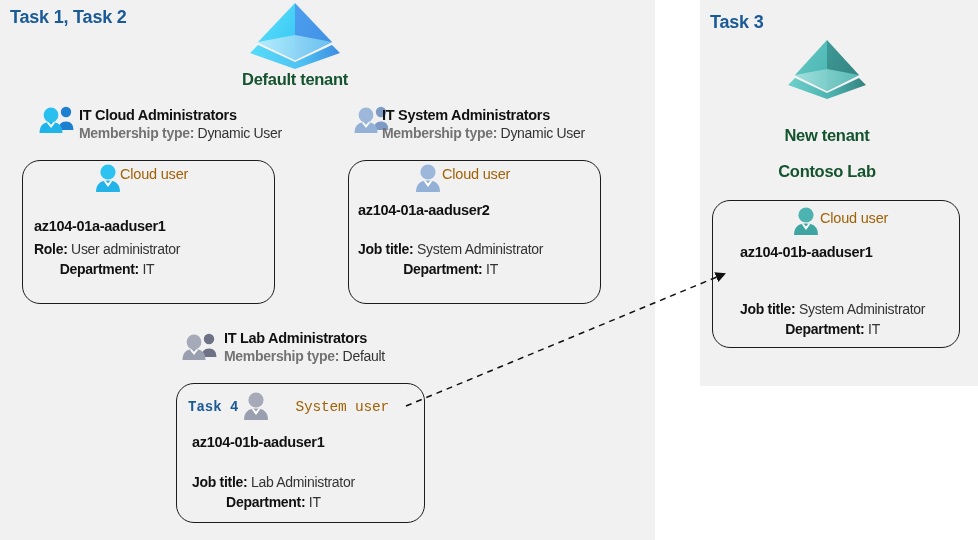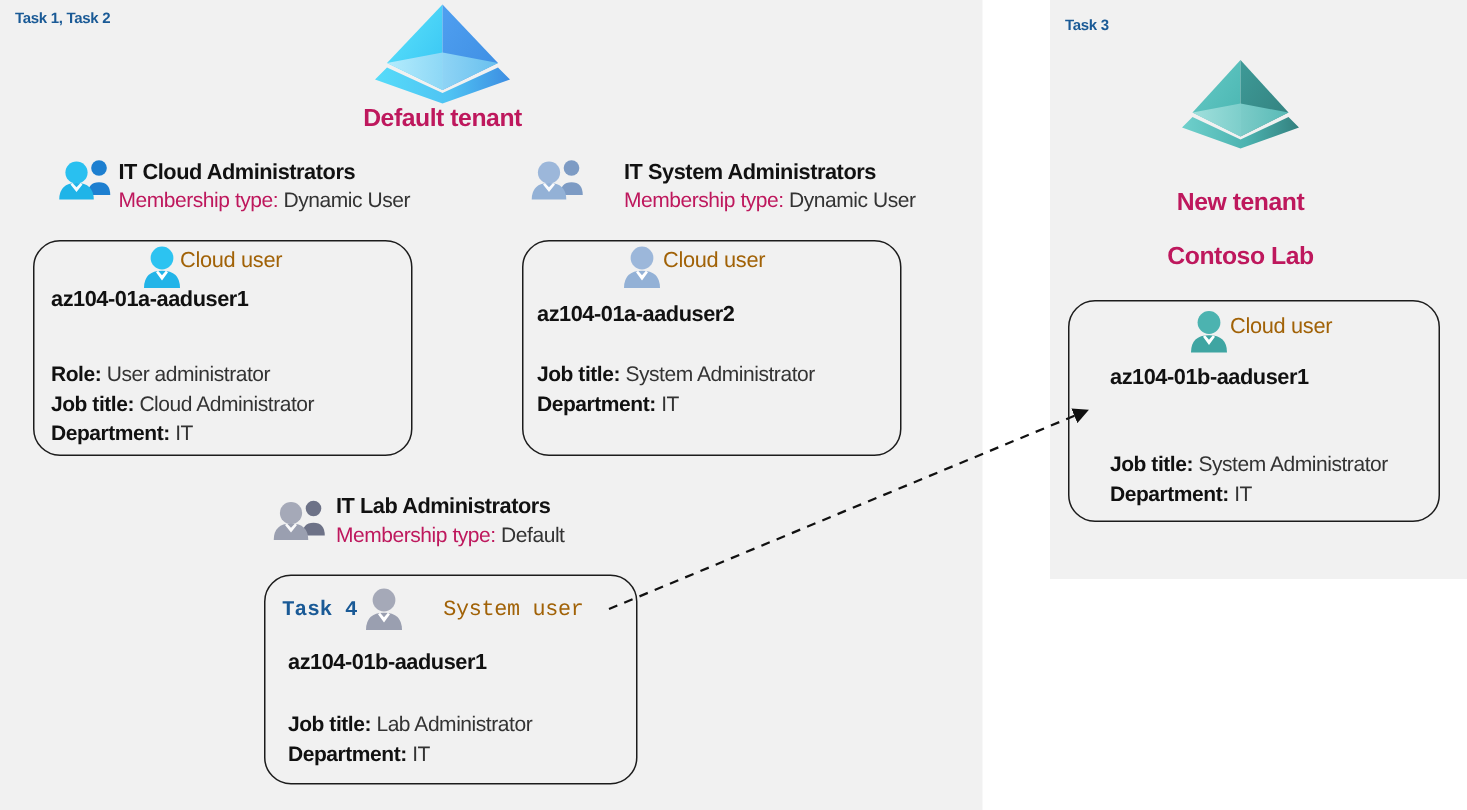--- a/index.html
+++ b/index.html
@@ -12,28 +12,28 @@
     -webkit-font-smoothing:antialiased;
   }
   .panel{position:absolute;background:#f1f1f1;}
   #panel-left{left:0;top:0;width:655px;height:540px;}
   #panel-right{left:700px;top:0;width:278px;height:386px;}
 
   .task-label{
     position:absolute;
     color:#1a5a96;
     font-weight:bold;
-    font-size:10px;
+    font-size:18px;
     letter-spacing:-0.2px;
   }
 
   .tenant-title{
     position:absolute;
     font-weight:bold;
-    color:#be185d;
+    color:#14532d;
     text-align:center;
     font-size:16.5px;
     letter-spacing:-0.3px;
   }
 
   
   .ubox{
     position:absolute;
     border:1.4px solid #1c1c1c;
     border-radius:18px;
@@ -43,39 +43,39 @@
 
   .grp{position:absolute;}
   .grp .gname{
     font-weight:bold;font-size:14.5px;color:#111;letter-spacing:-0.3px;
     white-space:nowrap;line-height:18px;
   }
   .grp .gmem{
     font-size:14px;color:#333;letter-spacing:-0.3px;
     white-space:nowrap;line-height:19px;
   }
-  .grp .gmem b{color:#be185d;font-weight:normal;}
+  .grp .gmem b{color:#737373;font-weight:bold;}
 
   .userhead{
     position:absolute;display:flex;align-items:center;gap:5px;
   }
   .userhead .utype{
     font-size:14.5px;color:#a16207;letter-spacing:-0.2px;white-space:nowrap;
   }
   .userhead .tsk{
     color:#1a5a96;font-weight:bold;font-size:14px;margin-right:8px;white-space:nowrap;
   }
 
   .uname{
     position:absolute;font-weight:bold;font-size:14.5px;color:#111;
     letter-spacing:-0.3px;white-space:nowrap;
   }
   .uattrs{
     position:absolute;font-size:14px;color:#333;letter-spacing:-0.3px;
-    line-height:19.5px;white-space:nowrap;
+    line-height:19.5px;white-space:nowrap;text-align:center;
   }
   .uattrs b{color:#111;font-weight:bold;}
   .uattrs div{white-space:nowrap;}
 
   svg.deco{position:absolute;left:0;top:0;width:978px;height:540px;pointer-events:none;}
 </style>
 </head>
 <body>
 
 <div class="panel" id="panel-left"></div>
@@ -203,37 +203,33 @@
   <div class="gmem">
     <b>Membership type:</b>
     <span>Dynamic User</span>
   </div>
 </div>
 
 <div class="ubox" style="left:22px;top:160px;width:253px;height:144px;"></div>
 <div class="userhead" style="left:120px;top:166px;">
   <span class="utype">Cloud user</span>
 </div>
-<div class="uname" style="left:34px;top:192px;">az104-01a-aaduser1</div>
+<div class="uname" style="left:34px;top:218px;">az104-01a-aaduser1</div>
 <div class="uattrs" style="left:34px;top:240px;">
   <div>
     <b>Role:</b>
     <span>User administrator</span>
   </div>
   <div>
-    <b>Job title:</b>
-    <span>Cloud Administrator</span>
-  </div>
-  <div>
-    <b>Department:</b>
-    <span>IT</span>
-  </div>
-</div>
-
-<div class="grp" style="left:416px;top:106px;">
+    <b>Department:</b>
+    <span>IT</span>
+  </div>
+</div>
+
+<div class="grp" style="left:382px;top:106px;">
   <div class="gname">IT System Administrators</div>
   <div class="gmem">
     <b>Membership type:</b>
     <span>Dynamic User</span>
   </div>
 </div>
 
 <div class="ubox" style="left:348px;top:160px;width:253px;height:144px;"></div>
 <div class="userhead" style="left:442px;top:166px;">
   <span class="utype">Cloud user</span>

